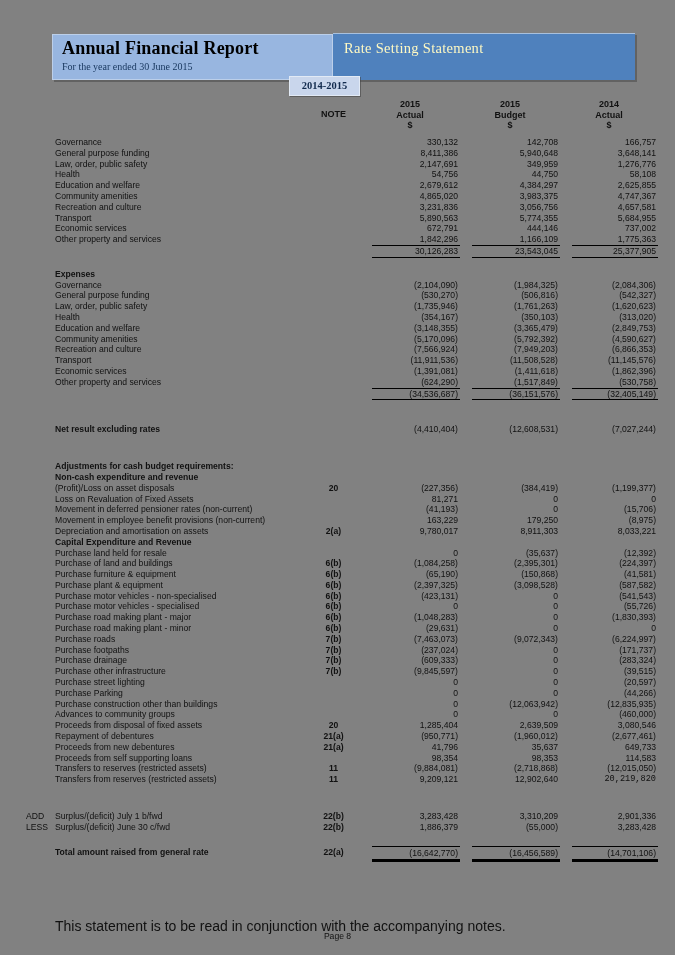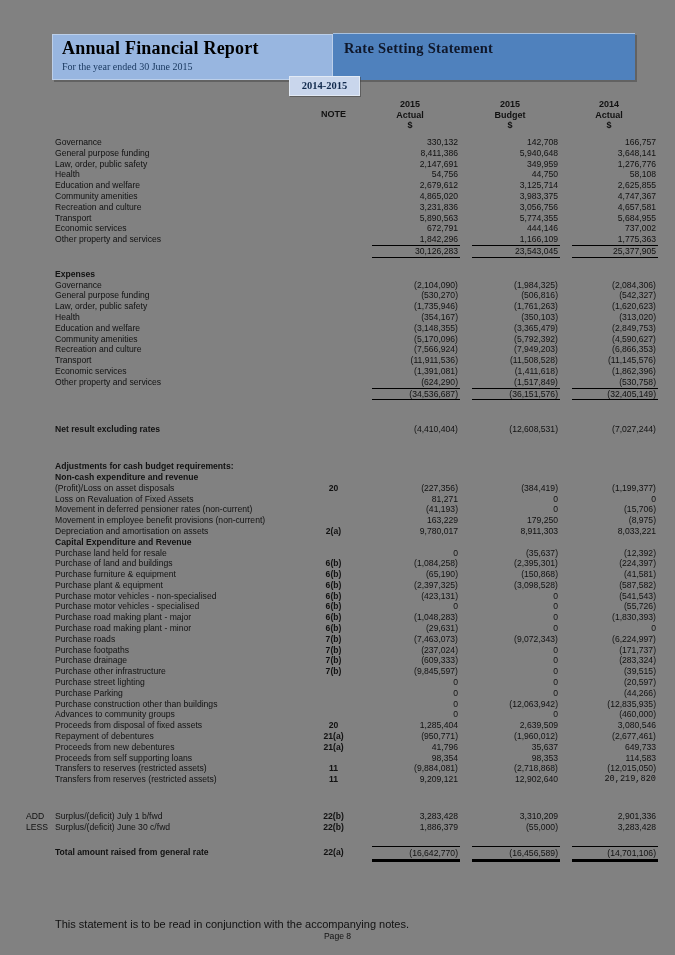--- a/index.html
+++ b/index.html
@@ -14,21 +14,21 @@
     background:#98b6e0;border:1px solid #bccfe9;box-sizing:border-box;
     padding:3px 0 0 9px;box-shadow:2px 2px 0 rgba(60,60,60,.45);
   }
   .title{font-family:"Liberation Serif",serif;font-weight:bold;font-size:18px;color:#000;letter-spacing:.2px}
   .subtitle{font-family:"Liberation Serif",serif;font-size:10px;color:#17365d;margin-top:2px}
   .statement-box{
     position:absolute;left:333px;top:33px;width:302px;height:47px;
     background:#4f81bd;border-top:1px solid #a8c0dd;box-sizing:border-box;
     padding:6px 0 0 11px;box-shadow:2px 2px 0 rgba(60,60,60,.45);
   }
-  .statement-title{font-family:"Liberation Serif",serif;font-weight:bold;font-size:14.5px;color:#0f172a;letter-spacing:.3px}
+  .statement-title{font-family:"Liberation Serif",serif;font-weight:normal;font-size:14.5px;color:#fef9c3;letter-spacing:.3px}
   .badge{
     position:absolute;left:289px;top:76px;width:71px;height:20px;box-sizing:border-box;
     background:#c9d6ec;border:1px solid #e2eaf5;box-shadow:1px 1px 0 rgba(60,60,60,.5);
     font-family:"Liberation Serif",serif;font-size:10.5px;font-weight:bold;color:#122b4e;
     text-align:center;line-height:18px;
   }
   
   .fin-table{position:absolute;left:25px;top:97px;width:633px}
   .hdr,.r{display:grid;grid-template-columns:30px 252px 53px 100px 100px 98px}
   .hdr{height:40px;font-weight:bold;font-size:9px}
@@ -38,21 +38,21 @@
   .r .prefix{grid-column:1;text-align:left;padding-left:1px}
   .r .lab{grid-column:2;overflow:visible}
   .r .note{grid-column:3;text-align:center;font-weight:bold}
   .r .v{text-align:right;padding-right:2px}
   .r.section .lab,.r.net .lab,.r.grand .lab{font-weight:bold}
   .r.total .v{border-top:1.4px solid #000;border-bottom:1px solid #000;margin-left:12px}
   .r.grand{height:14px;line-height:12px}
   .r.grand .v{border-top:1px solid #000;border-bottom:3.5px solid #000;margin-left:12px}
   .spacer{height:13px}
   
-  .footnote{position:absolute;left:55px;top:918px;font-size:11px}
+  .footnote{position:absolute;left:55px;top:918px;font-size:14px}
   .pagenum{position:absolute;left:0;top:931px;width:675px;text-align:center;font-size:8.6px}
 </style>
 </head>
 <body>
 
 <div class="title-box">
   <div class="title">Annual Financial Report</div>
   <div class="subtitle">For the year ended 30 June 2015</div>
 </div>
 <div class="statement-box">
@@ -100,21 +100,21 @@
       </div>
       <div class="r item">
         <span class="lab">Health</span>
         <span class="v" style="grid-column: 4;">54,756</span>
         <span class="v" style="grid-column: 5;">44,750</span>
         <span class="v" style="grid-column: 6;">58,108</span>
       </div>
       <div class="r item">
         <span class="lab">Education and welfare</span>
         <span class="v" style="grid-column: 4;">2,679,612</span>
-        <span class="v" style="grid-column: 5;">3,125,714</span>
+        <span class="v" style="grid-column: 5;">4,384,297</span>
         <span class="v" style="grid-column: 6;">2,625,855</span>
       </div>
       <div class="r item">
         <span class="lab">Community amenities</span>
         <span class="v" style="grid-column: 4;">4,865,020</span>
         <span class="v" style="grid-column: 5;">3,983,375</span>
         <span class="v" style="grid-column: 6;">4,747,367</span>
       </div>
       <div class="r item">
         <span class="lab">Recreation and culture</span>

